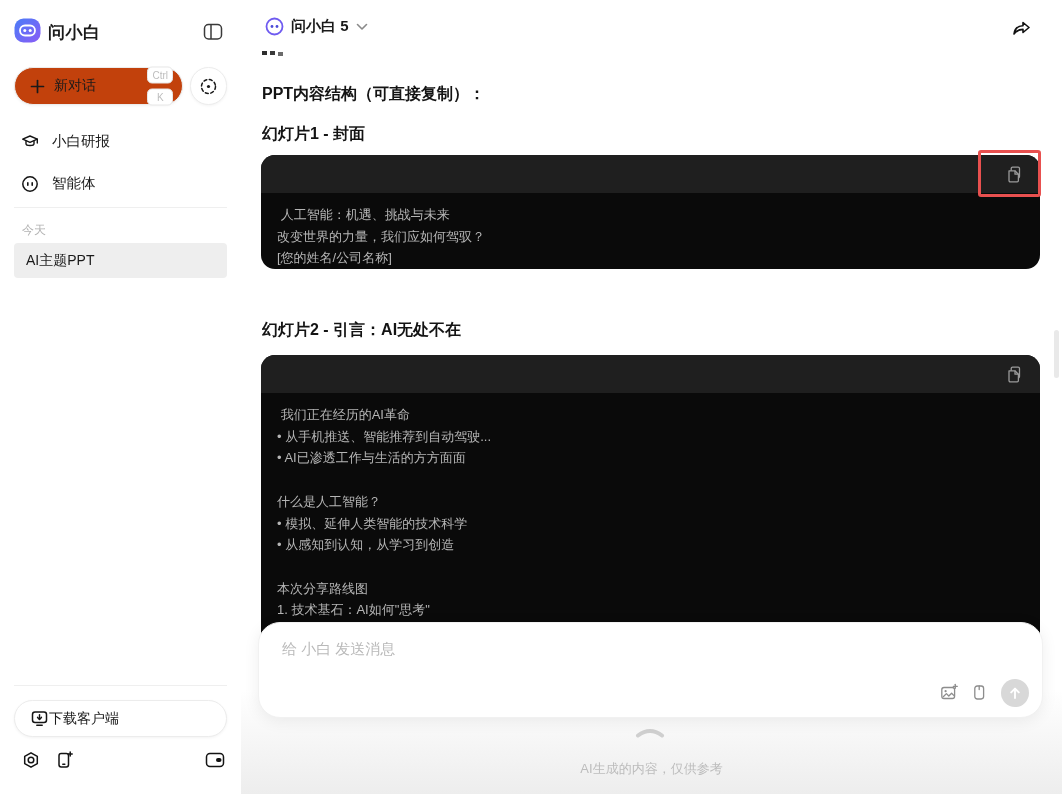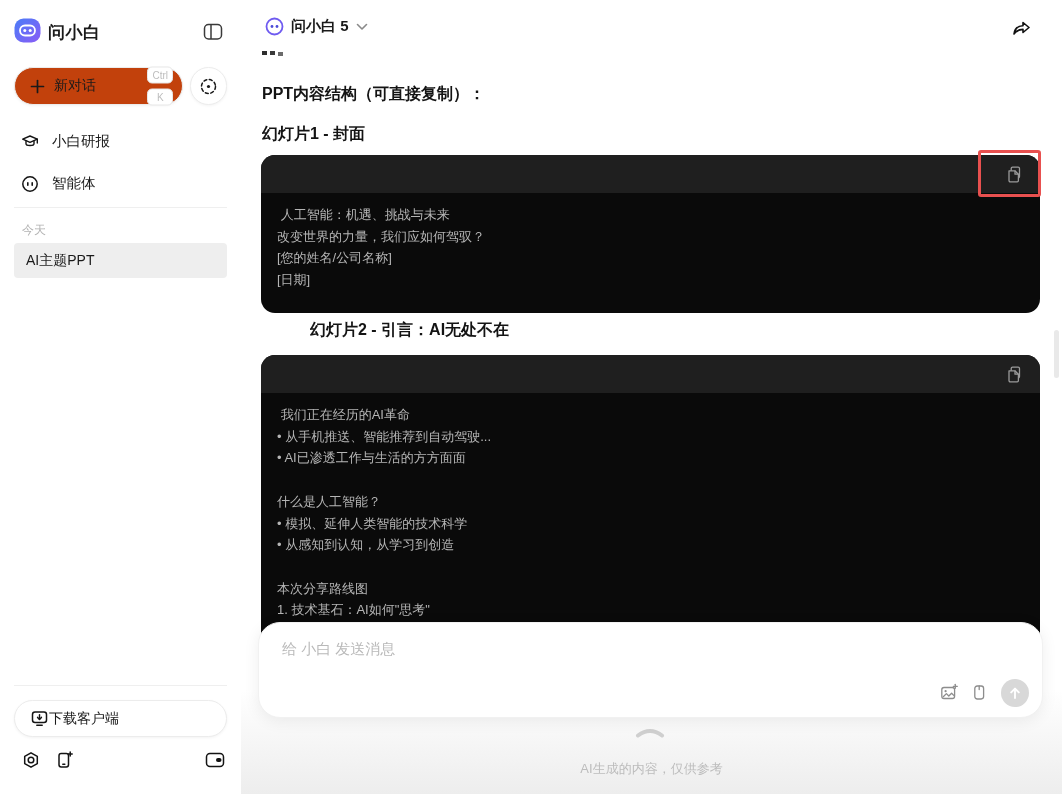--- a/index.html
+++ b/index.html
@@ -50,24 +50,24 @@
   .chat-header .title { font-size:15px; font-weight:600; }
   .share-btn { position:absolute; left:769px; top:18px; width:22px; height:22px; cursor:pointer; }
 
   .clipped-text { position:absolute; left:21px; top:51px; width:26px; height:6px; overflow:hidden; }
   .clipped-text i { display:block; width:5px; height:4px; background:#2e2e2e;
     box-shadow:8px 0 0 #3a3a3a, 16px 1px 0 #6b6b6b; }
 
   .h-section { position:absolute; left:21px; font-size:16px; font-weight:bold; color:#141414; }
   #h-ppt    { top:84px; }
   #h-slide1 { top:124px; }
-  #h-slide2 { top:320px;margin-left:48px; }
+  #h-slide2 { top:320px; }
 
   .code-block { position:absolute; left:20px; width:779px; background:#0a0a0a; border-radius:14px; overflow:hidden; }
-  #code1 { top:155px; height:158px; }
+  #code1 { top:155px; height:114px; }
   #code2 { top:355px; height:292px; }
   .code-head { height:38px; background:#1f1f1f; position:relative; }
   .copy-btn { position:absolute; right:17px; top:10px; width:18px; height:18px; cursor:pointer; }
   .code-body { padding:11px 16px; }
   .code-line { font-size:13px; line-height:21.7px; min-height:21.7px; color:#b5b5b5; white-space:pre-wrap; }
 
   .annotation-box { position:absolute; left:737px; top:150px; width:63px; height:47px;
     border:3.5px solid #e8504f; border-radius:3px; z-index:6; pointer-events:none; }
 
   .bottom-fade { position:absolute; left:0; top:690px; width:821px; height:104px; z-index:1;

